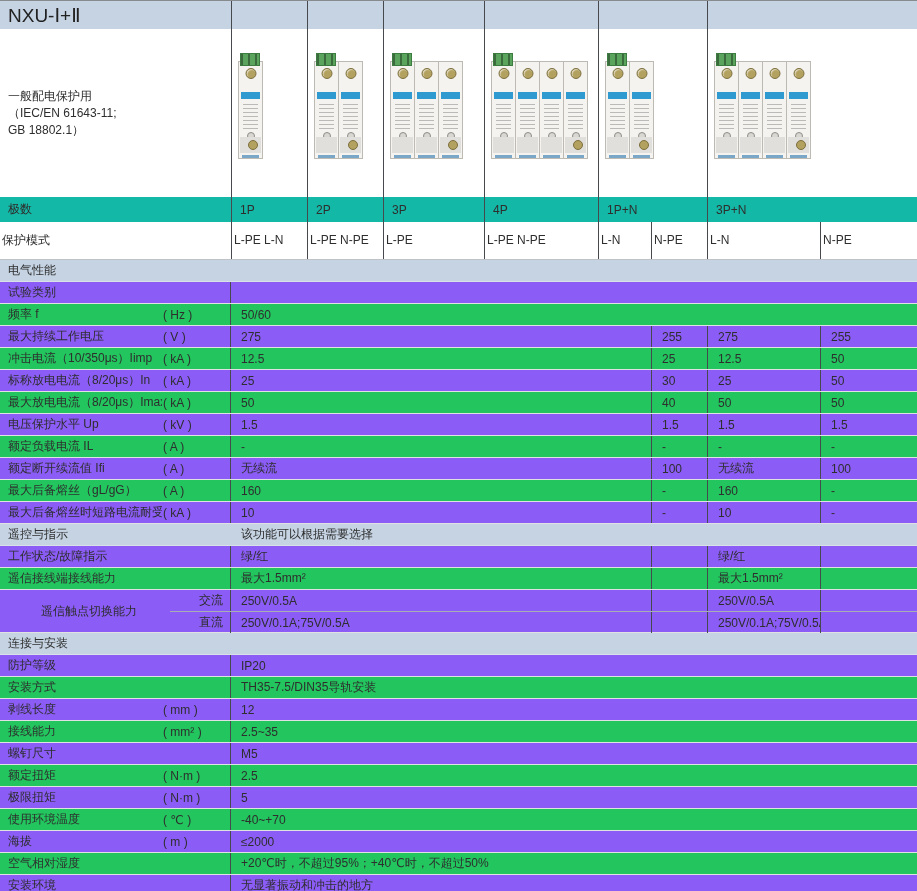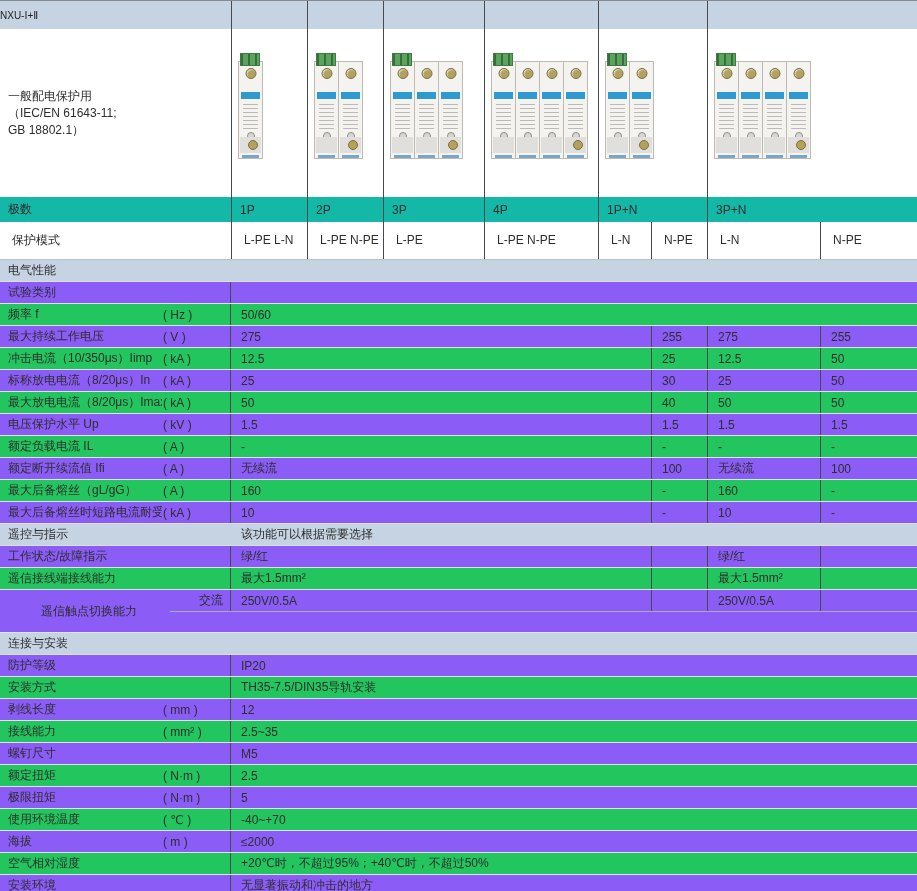--- a/index.html
+++ b/index.html
@@ -16,46 +16,46 @@
     display:flex;align-items:center;
     overflow:hidden;white-space:nowrap;
   }
   
   .w231{width:231px}.w76{width:76px}.w101{width:101px}.w114{width:114px}
   .w109{width:109px}.w210{width:210px}.w53{width:53px}.w56{width:56px}
   .w113{width:113px}.w97{width:97px}.w420{width:420px}.w686{width:686px}
   .vl{border-left:1px solid #46494d;}
   
   .title-row{height:28px;background:#c5d3e2;border-top:1px solid #888b8e;}
-  .title-row .cell{font-size:10px;color:#222;}
+  .title-row .cell{padding-left:8px;font-size:19px;color:#222;}
   
   .image-row{height:168px;background:#fff;}
   .image-row .cell{align-items:flex-start;}
   .note-cell{flex-direction:column;align-items:flex-start !important;justify-content:center;padding-left:8px;line-height:17px;}
   
   .poles-row{height:25px;background:#14b8a6;}
   .poles-row .cell{padding-left:8px;}
   
   .modes-row{height:37px;background:#fff;border-bottom:1px solid #bfc3c7;}
-  .modes-row .cell{padding-left:12px;line-height:15px;white-space:normal;}
+  .modes-row .cell{padding-left:2px;line-height:15px;white-space:normal;}
   
   .section-row{height:21px;background:#c5d3e2;position:relative;display:flex;align-items:center;border-bottom:1px solid #d9e0e8;}
   .section-label{padding-left:8px;}
   .section-note{position:absolute;left:241px;}
   
   .spec-row{height:21px;background:#8b5cf6;border-bottom:1px solid #dfe1e3;}
   .spec-row.alt{background:#22c55e;}
   .labelcell{width:231px;border-right:1px solid #46494d;position:relative;padding-left:8px;}
   .lab{white-space:nowrap;overflow:hidden;max-width:154px;display:inline-block;}
   .unit{position:absolute;left:163px;white-space:nowrap;}
   .valcell{padding-left:10px;}
   
   .dualrow{height:42px;}
   .duallabel{width:170px;padding-left:8px;justify-content:center;}
-  .dualstack{width:747px;display:flex;height:100%;}
+  .dualstack{width:747px;display:flex;flex-direction:column;height:100%;}
   .subrow{display:flex;height:21px;}
   .subrow.subsep{border-bottom:1px solid #a7adb3;}
   .subrow .cell{height:21px;}
   .sublabel{width:61px;justify-content:flex-end;padding-right:7px;border-right:1px solid #46494d;}
   
   .spd-unit{position:relative;display:inline-flex;margin:32px 0 0 6px;}
   .spd-module{position:relative;width:25px;height:98px;background:#f4f3f0;border:1px solid #bdbab4;margin-left:-1px;box-sizing:border-box;}
   .spd-module:first-child{margin-left:0;}
   .m-screw{position:absolute;top:6px;left:50%;transform:translateX(-50%);width:11px;height:11px;border-radius:50%;background:#b3a15f;border:1px solid #7d6f3e;box-shadow:inset 1px 1px 1px rgba(255,255,255,.6);box-sizing:border-box;}
   .m-band{position:absolute;top:30px;left:2px;right:2px;height:7px;background:#2f9ad0;}

